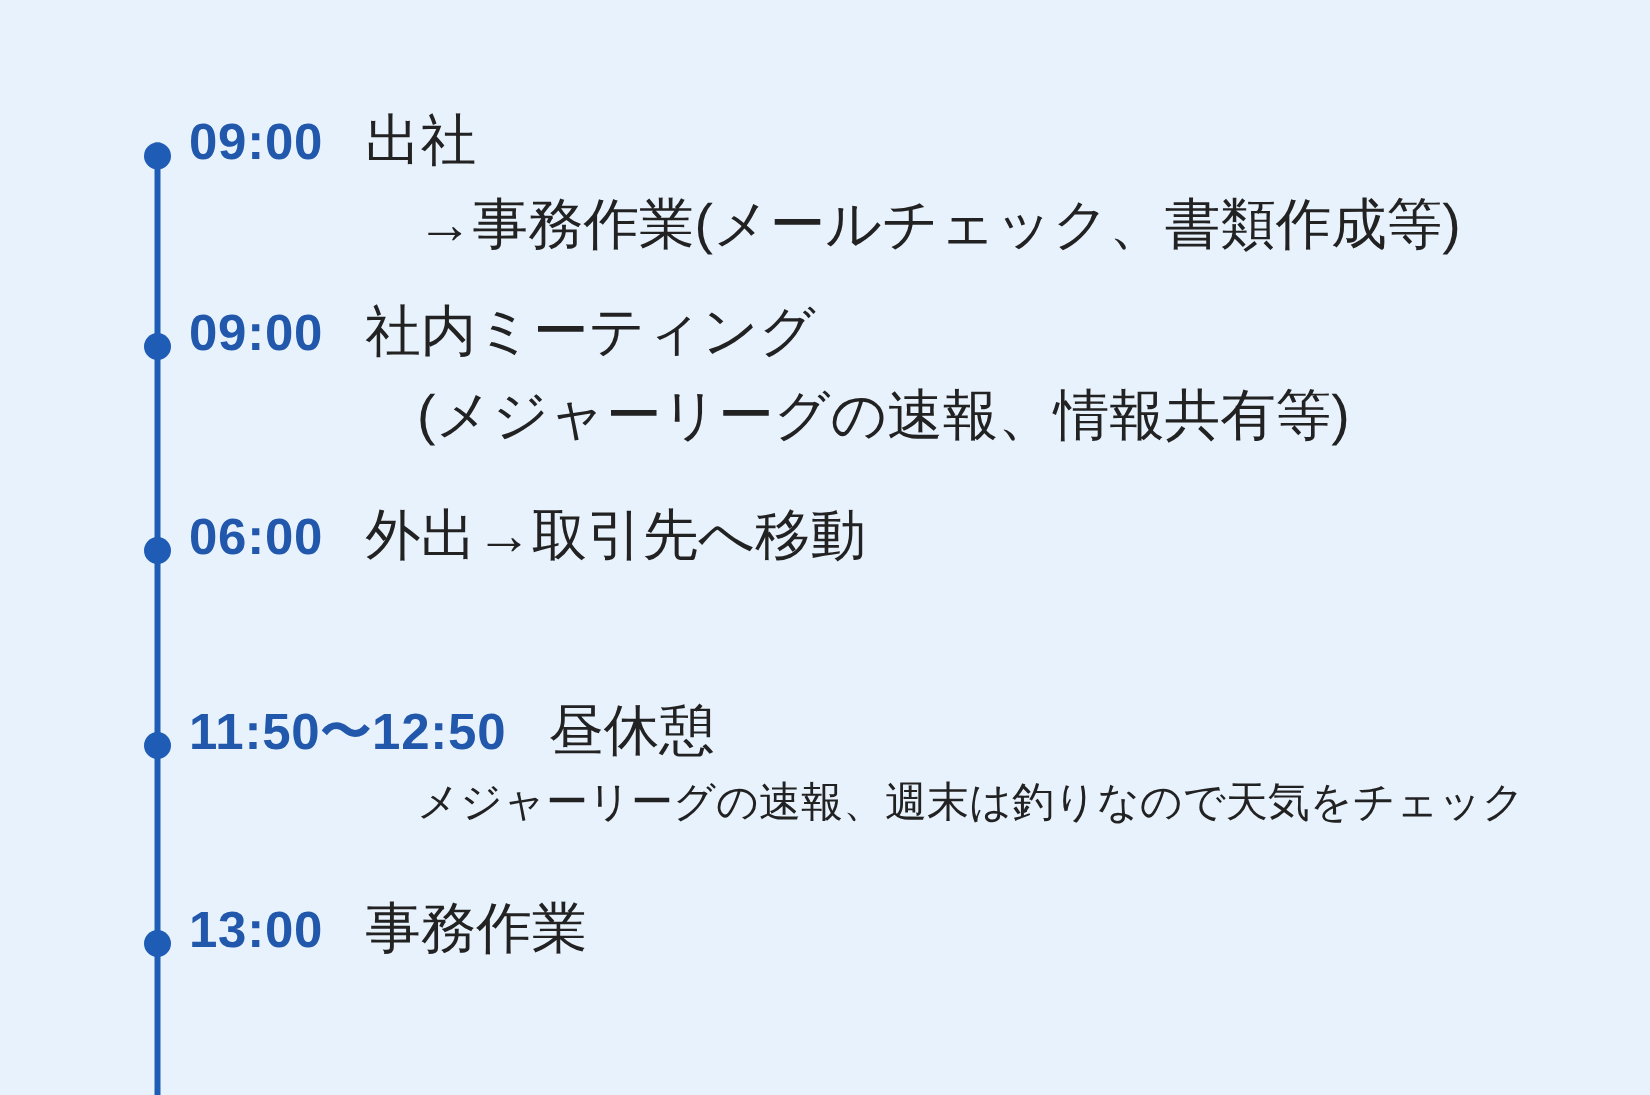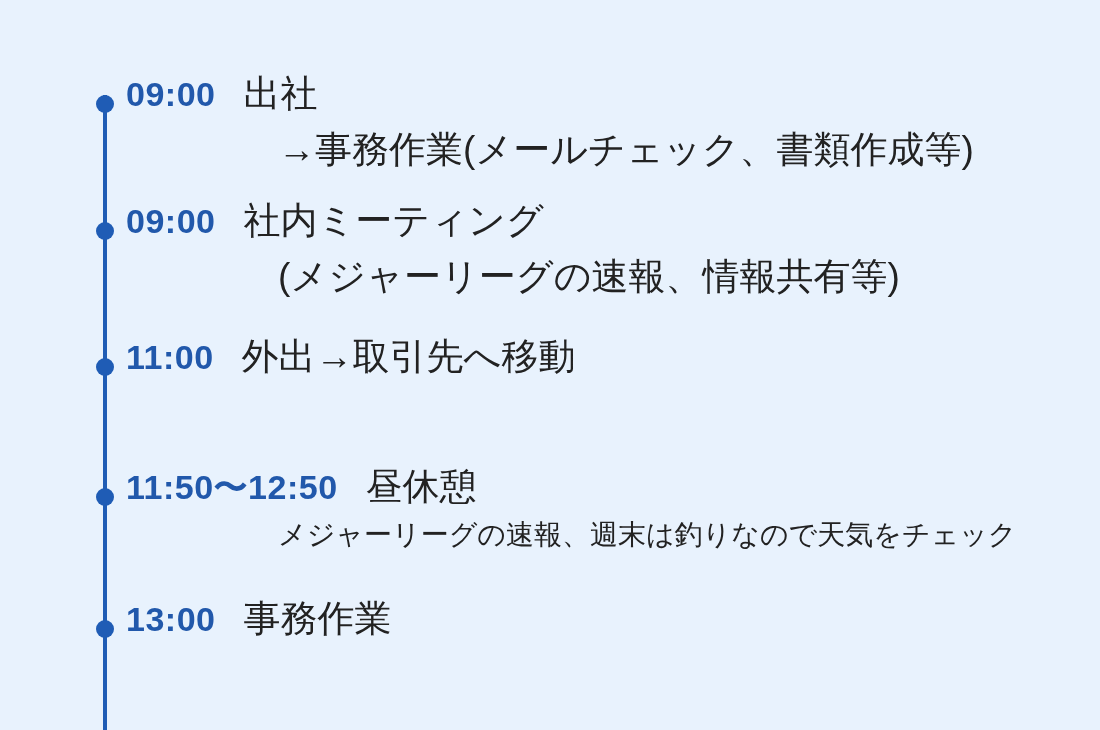--- a/index.html
+++ b/index.html
@@ -130,21 +130,21 @@
       <span class="dot"></span>
       <div class="row-head">
         <span class="time">09:00</span><span class="title">社内ミーティング</span>
       </div>
       <div class="sub">(メジャーリーグの速報、情報共有等)</div>
     </div>
 
     <div class="row" id="row-2">
       <span class="dot"></span>
       <div class="row-head">
-        <span class="time">11:00</span><span class="title">外出→取引先へ移動</span>
+        <span class="time">06:00</span><span class="title">外出→取引先へ移動</span>
       </div>
     </div>
 
     <div class="row" id="row-3">
       <span class="dot"></span>
       <div class="row-head">
         <span class="time">11:50〜12:50</span><span class="title">昼休憩</span>
       </div>
       <div class="sub small">メジャーリーグの速報、週末は釣りなので天気をチェック</div>
     </div>

